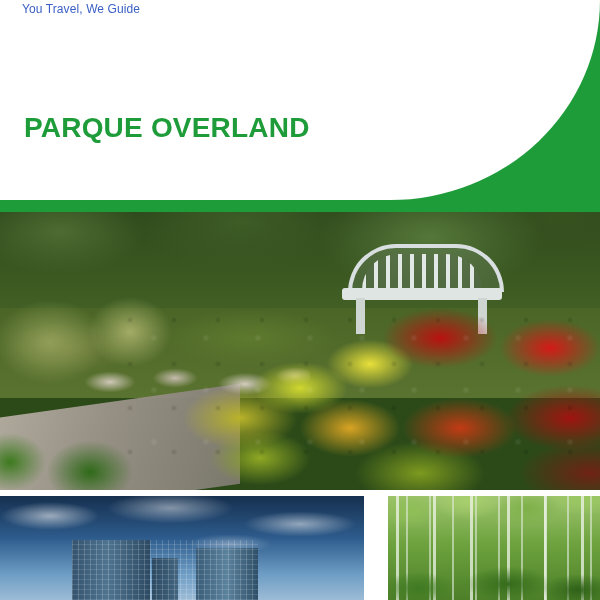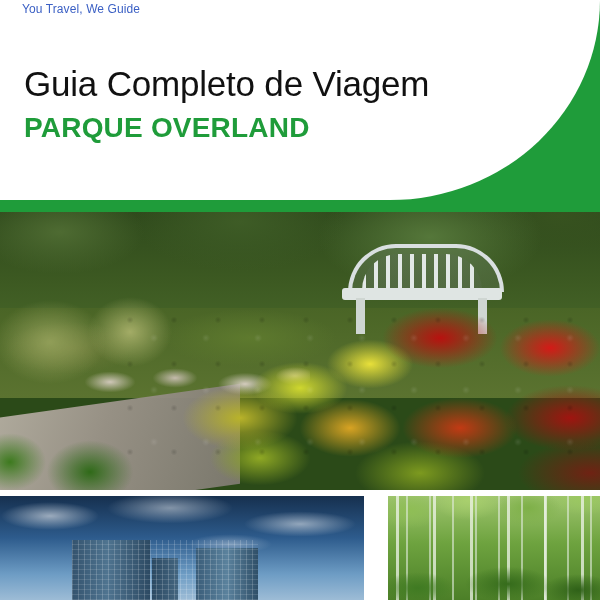--- a/index.html
+++ b/index.html
@@ -317,21 +317,20 @@
 <body>
 
 <div class="page">
 
   <div class="header-band">
     <div class="header-white"></div>
     <div class="header-topstrip"></div>
 
     <div class="tagline">You Travel, We Guide</div>
 
-    <div class="title-main">Guia Completo de Viagem</div>
 
     <div class="title-sub">PARQUE OVERLAND</div>
   </div>
 
   <div class="hero">
     <div class="sky-trees"></div>
     <div class="midground"></div>
     <div class="grass-left"></div>
     <div class="path"></div>
     <div class="stones"></div>

